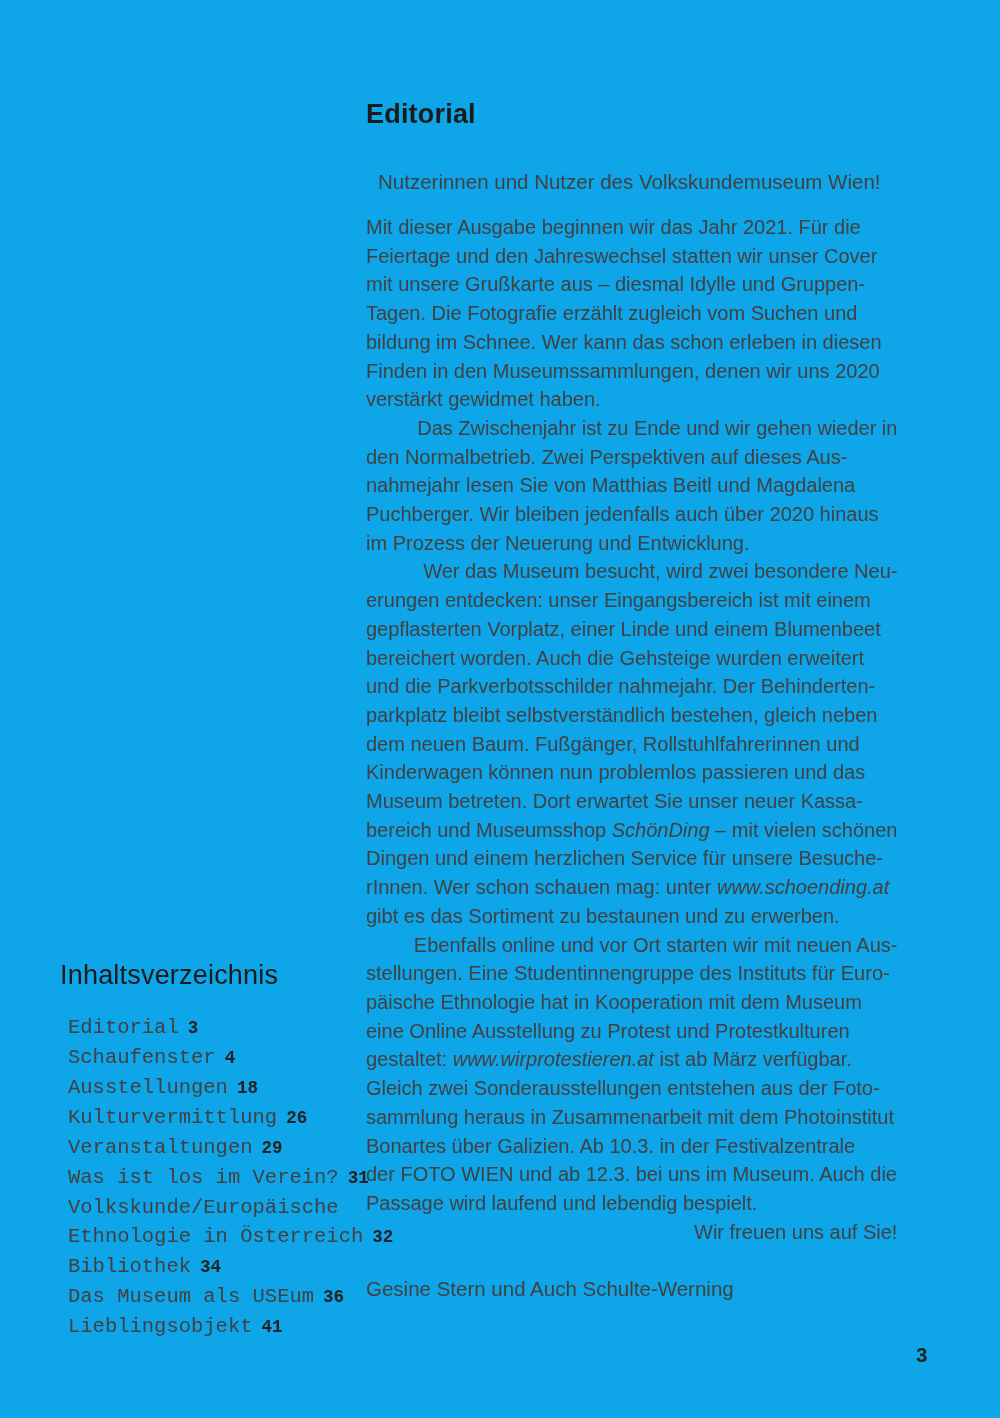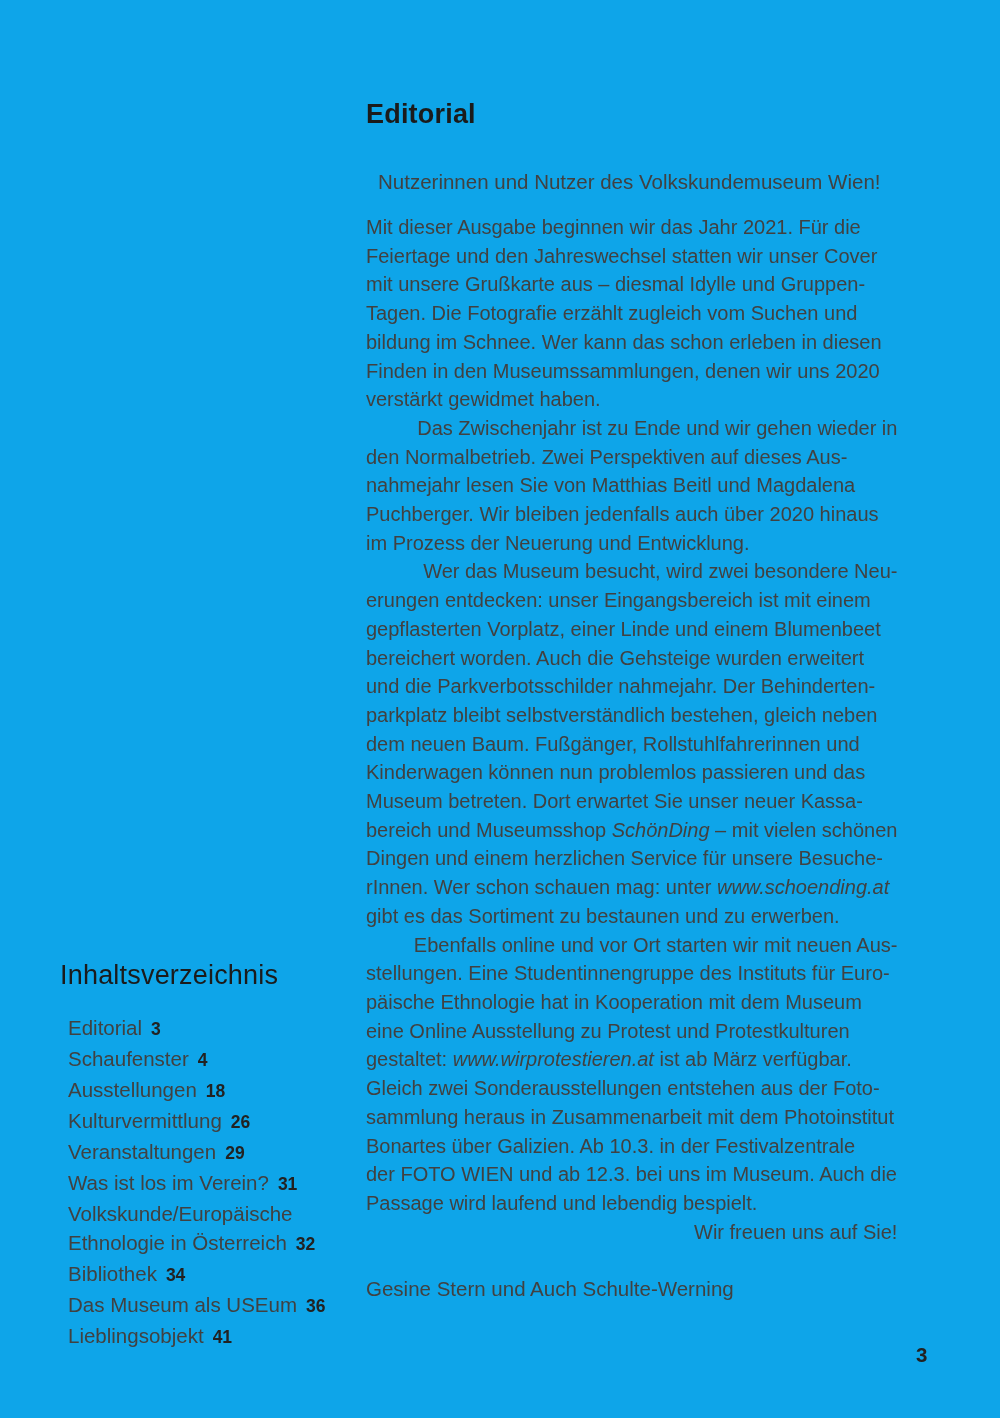--- a/index.html
+++ b/index.html
@@ -65,20 +65,21 @@
     letter-spacing: 0.2px;
     color: #1b1b1b;
     white-space: nowrap;
   }
   .toc-list {
     position: absolute;
     left: 68px;
     top: 1013px;
     font-size: 20.5px;
     line-height: 29px;
+    font-family: Liberation Mono, monospace;
   }
   .toc-item { white-space: nowrap; }
   .toc-page {
     font-weight: 700;
     font-size: 17.5px;
     margin-left: 9px;
     color: #222222;
   }
   .page-number {
     position: absolute;

